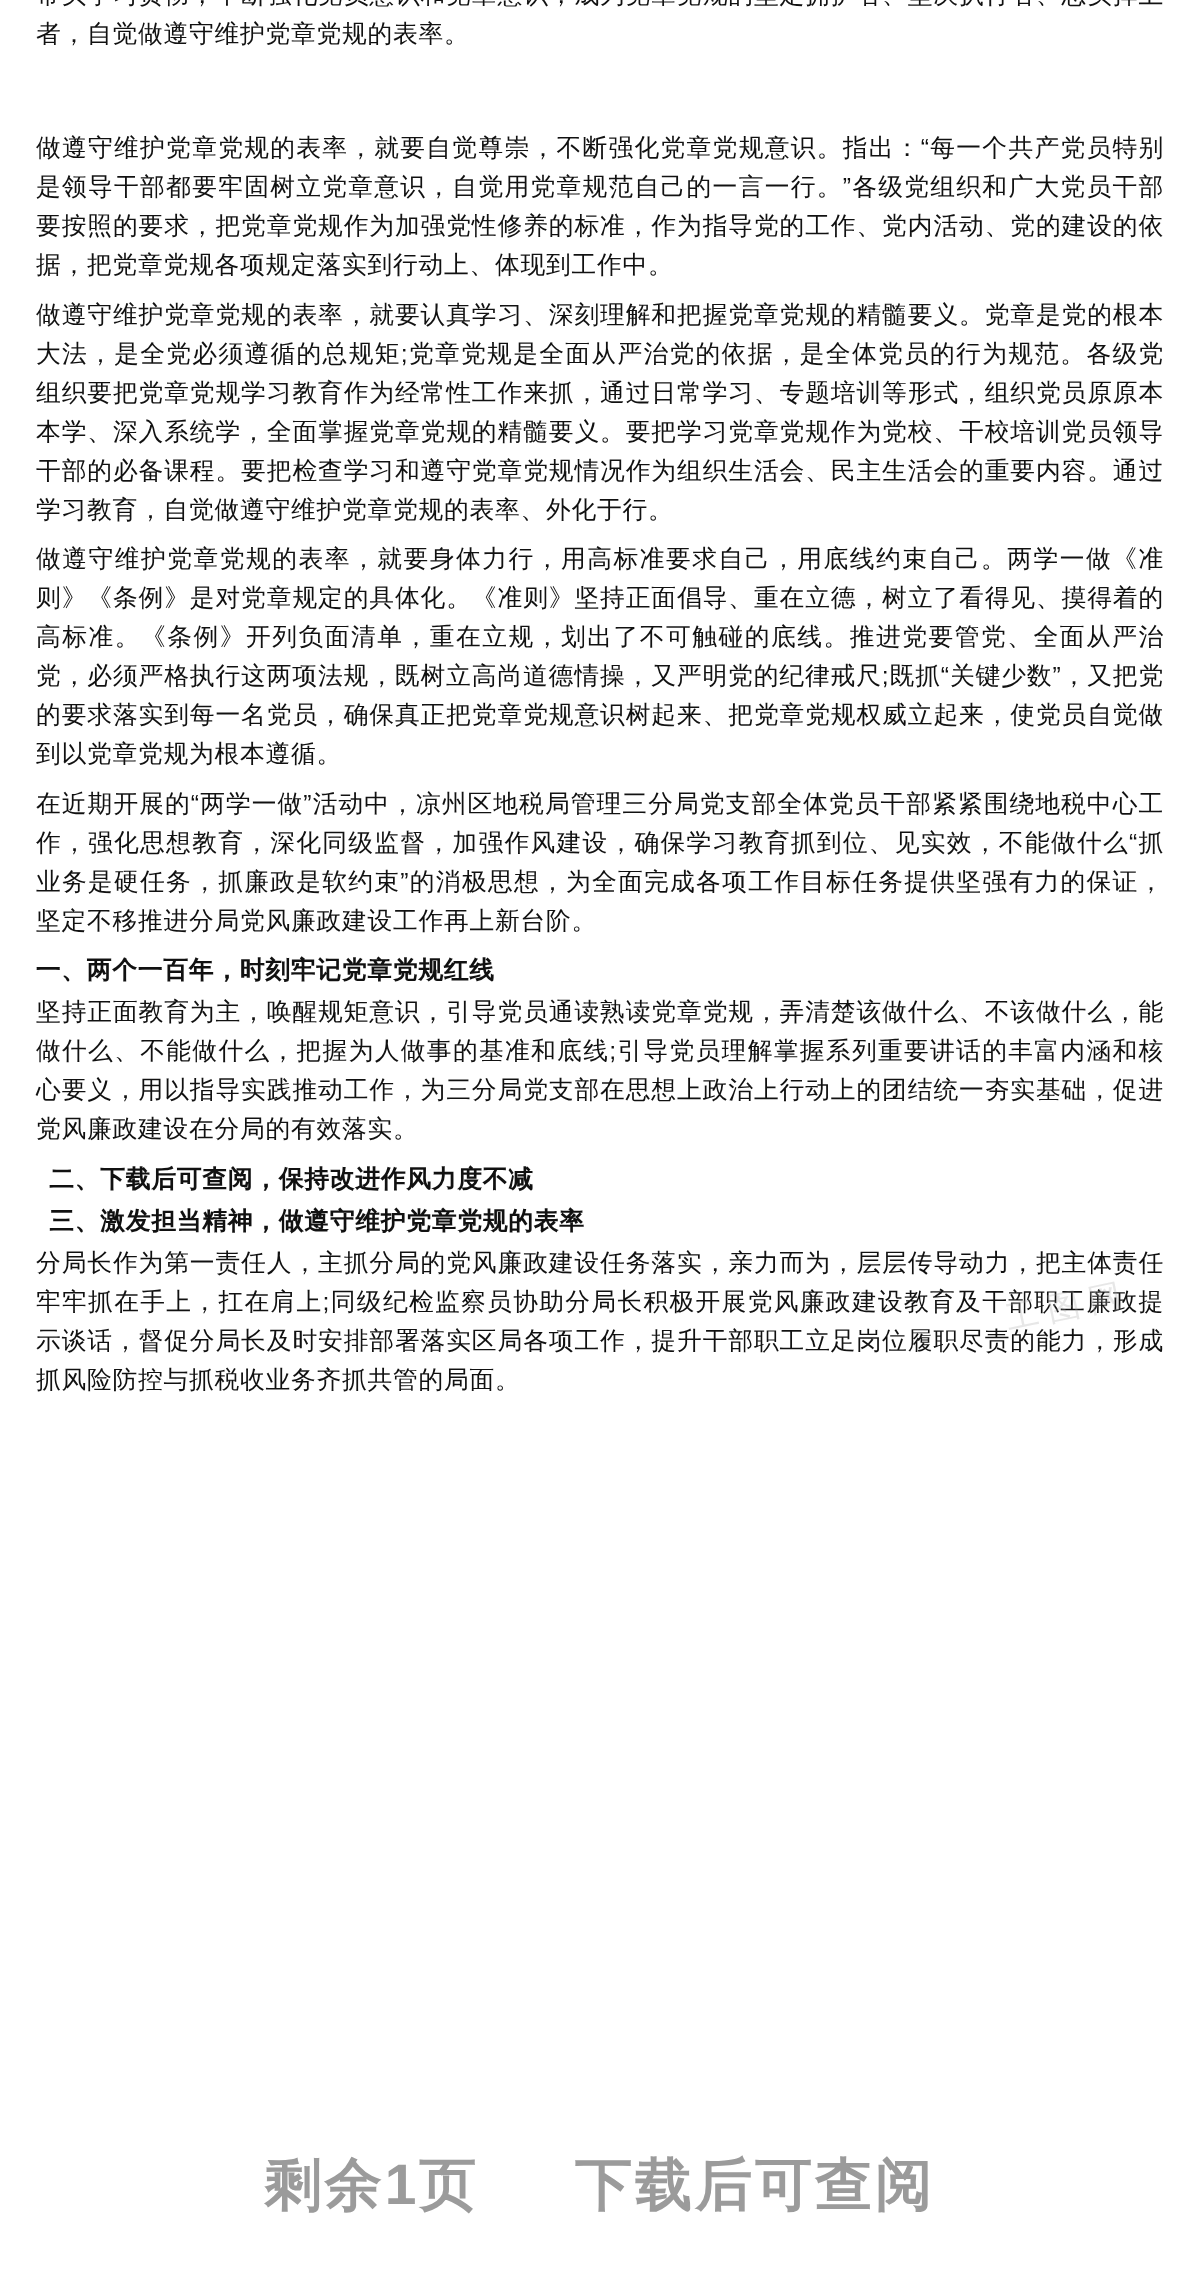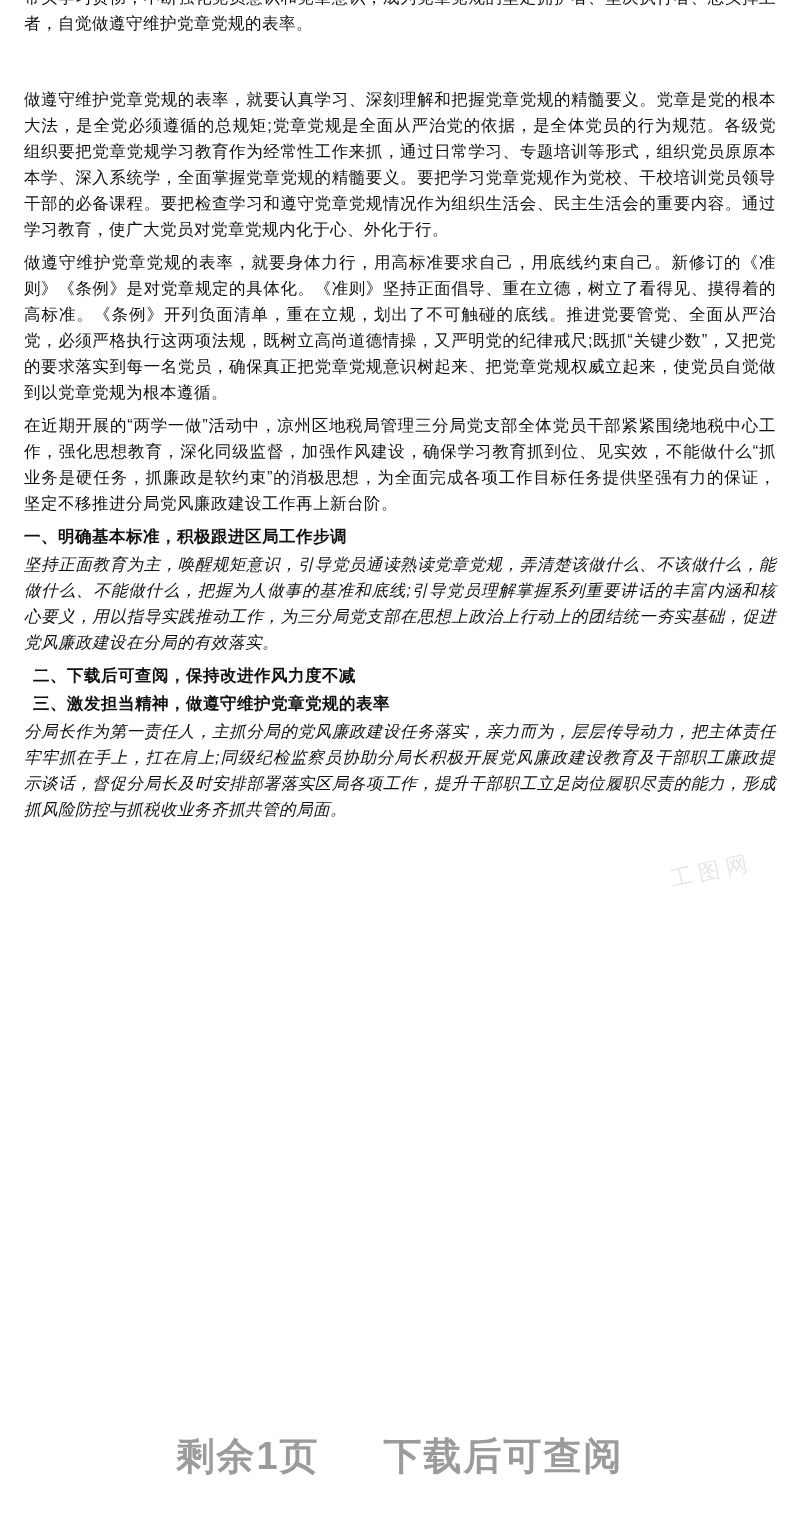--- a/index.html
+++ b/index.html
@@ -45,21 +45,20 @@
   .sec-heading.indent {
     padding-left: 9px;
   }
   .sec-body {
     font-size: 16.5px;
     line-height: 26px;
     text-align: justify;
     margin: 0 0 7px 0;
     letter-spacing: 0.5px;
     word-break: break-all;
-    font-style: italic;
   }
   .footer-hint {
     position: absolute;
     left: 0;
     right: 0;
     bottom: 44px;
     text-align: center;
     font-size: 38px;
     font-weight: bold;
     color: #9b9b9b;
@@ -85,25 +84,26 @@
   }
 </style>
 </head>
 <body>
 
 <div class="page">
   <div class="content">
 
     <p class="para fragment">带头学习贯彻，不断强化党员意识和党章意识，成为党章党规的坚定拥护者、坚决执行者、忠实捍卫者，自觉做遵守维护党章党规的表率。</p>
 
-    <p class="para">做遵守维护党章党规的表率，就要认真学习、深刻理解和把握党章党规的精髓要义。党章是党的根本大法，是全党必须遵循的总规矩;党章党规是全面从严治党的依据，是全体党员的行为规范。各级党组织要把党章党规学习教育作为经常性工作来抓，通过日常学习、专题培训等形式，组织党员原原本本学、深入系统学，全面掌握党章党规的精髓要义。要把学习党章党规作为党校、干校培训党员领导干部的必备课程。要把检查学习和遵守党章党规情况作为组织生活会、民主生活会的重要内容。通过学习教育，使广大党员对党章党规内化于心、外化于行。</p>
-    <p class="para">做遵守维护党章党规的表率，就要身体力行，用高标准要求自己，用底线约束自己。新修订的《准则》《条例》是对党章规定的具体化。《准则》坚持正面倡导、重在立德，树立了看得见、摸得着的高标准。《条例》开列负面清单，重在立规，划出了不可触碰的底线。推进党要管党、全面从严治党，必须严格执行这两项法规，既树立高尚道德情操，又严明党的纪律戒尺;既抓“关键少数”，又把党的要求落实到每一名党员，确保真正把党章党规意识树起来、把党章党规权威立起来，使党员自觉做到以党章党规为根本遵循。</p>
+    <p class="para">做遵守维护党章党规的表率，就要自觉尊崇，不断强化党章党规意识。指出：“每一个共产党员特别是领导干部都要牢固树立党章意识，自觉用党章规范自己的一言一行。”各级党组织和广大党员干部要按照的要求，把党章党规作为加强党性修养的标准，作为指导党的工作、党内活动、党的建设的依据，把党章党规各项规定落实到行动上、体现到工作中。</p>
+    <p class="para">做遵守维护党章党规的表率，就要认真学习、深刻理解和把握党章党规的精髓要义。党章是党的根本大法，是全党必须遵循的总规矩;党章党规是全面从严治党的依据，是全体党员的行为规范。各级党组织要把党章党规学习教育作为经常性工作来抓，通过日常学习、专题培训等形式，组织党员原原本本学、深入系统学，全面掌握党章党规的精髓要义。要把学习党章党规作为党校、干校培训党员领导干部的必备课程。要把检查学习和遵守党章党规情况作为组织生活会、民主生活会的重要内容。通过学习教育，自觉做遵守维护党章党规的表率、外化于行。</p>
+    <p class="para">做遵守维护党章党规的表率，就要身体力行，用高标准要求自己，用底线约束自己。两学一做《准则》《条例》是对党章规定的具体化。《准则》坚持正面倡导、重在立德，树立了看得见、摸得着的高标准。《条例》开列负面清单，重在立规，划出了不可触碰的底线。推进党要管党、全面从严治党，必须严格执行这两项法规，既树立高尚道德情操，又严明党的纪律戒尺;既抓“关键少数”，又把党的要求落实到每一名党员，确保真正把党章党规意识树起来、把党章党规权威立起来，使党员自觉做到以党章党规为根本遵循。</p>
     <p class="para">在近期开展的“两学一做”活动中，凉州区地税局管理三分局党支部全体党员干部紧紧围绕地税中心工作，强化思想教育，深化同级监督，加强作风建设，确保学习教育抓到位、见实效，不能做什么“抓业务是硬任务，抓廉政是软约束”的消极思想，为全面完成各项工作目标任务提供坚强有力的保证，坚定不移推进分局党风廉政建设工作再上新台阶。</p>
 
-    <h3 class="sec-heading">一、明确基本标准，积极跟进区局工作步调</h3>
+    <h3 class="sec-heading">一、两个一百年，时刻牢记党章党规红线</h3>
     <p class="sec-body">坚持正面教育为主，唤醒规矩意识，引导党员通读熟读党章党规，弄清楚该做什么、不该做什么，能做什么、不能做什么，把握为人做事的基准和底线;引导党员理解掌握系列重要讲话的丰富内涵和核心要义，用以指导实践推动工作，为三分局党支部在思想上政治上行动上的团结统一夯实基础，促进党风廉政建设在分局的有效落实。</p>
 
     <h3 class="sec-heading indent">二、下载后可查阅，保持改进作风力度不减</h3>
 
     <h3 class="sec-heading indent">三、激发担当精神，做遵守维护党章党规的表率</h3>
     <p class="sec-body">分局长作为第一责任人，主抓分局的党风廉政建设任务落实，亲力而为，层层传导动力，把主体责任牢牢抓在手上，扛在肩上;同级纪检监察员协助分局长积极开展党风廉政建设教育及干部职工廉政提示谈话，督促分局长及时安排部署落实区局各项工作，提升干部职工立足岗位履职尽责的能力，形成抓风险防控与抓税收业务齐抓共管的局面。</p>
 
   </div>
 </div>
 

